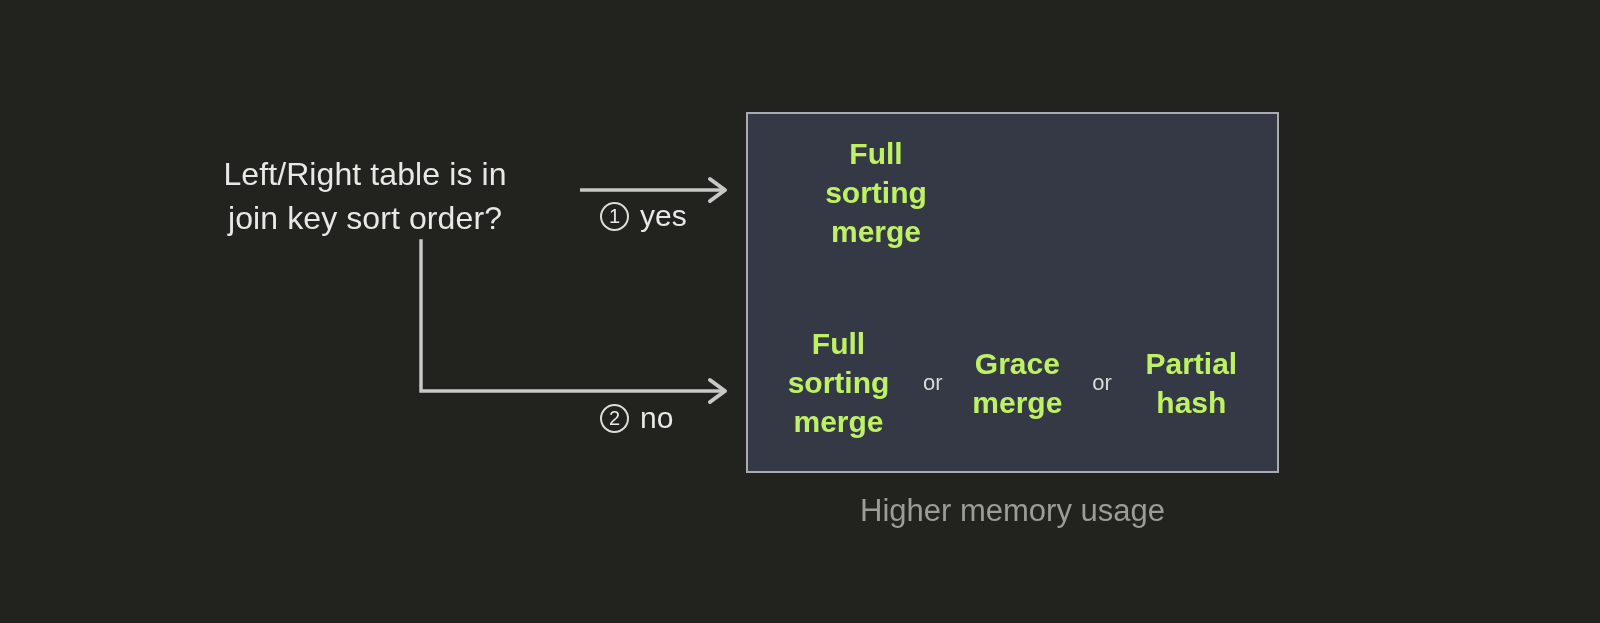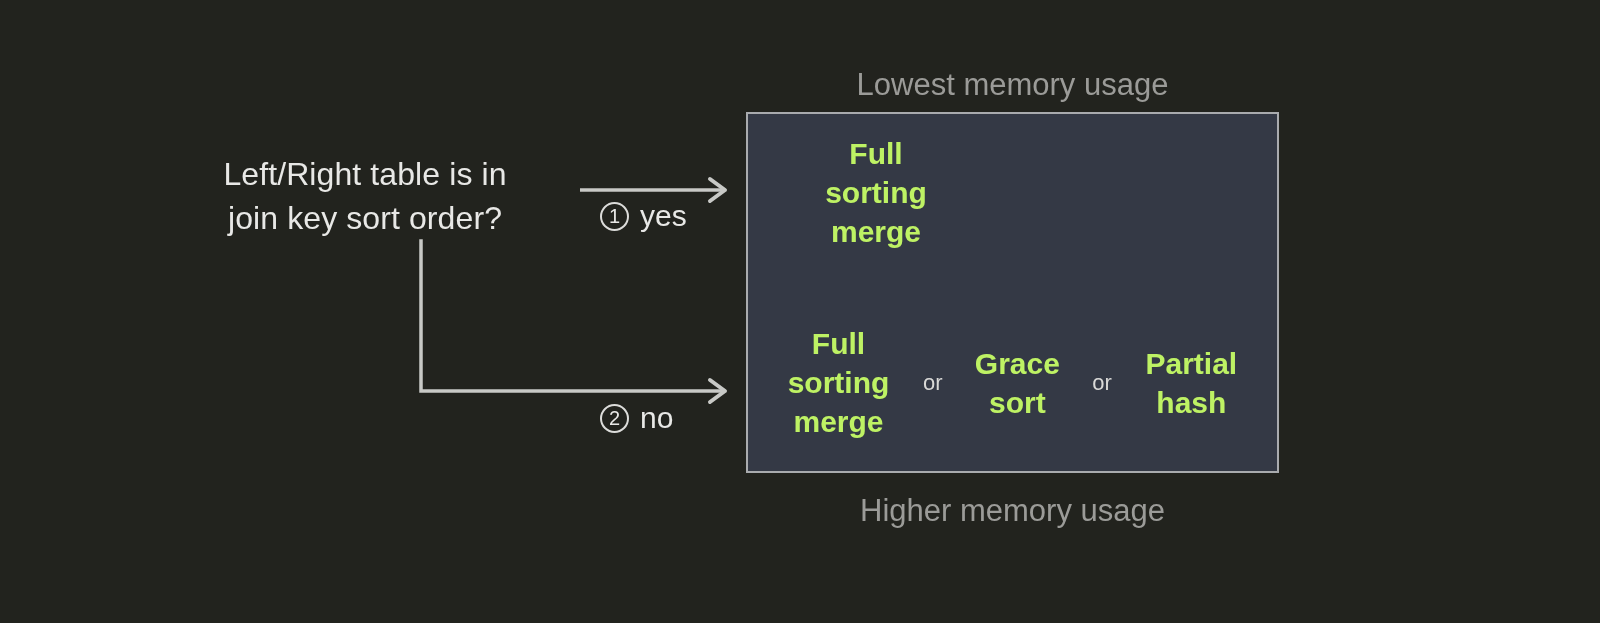--- a/index.html
+++ b/index.html
@@ -150,37 +150,36 @@
   <div class="abs branch-label" id="branch-yes-label">
     <span class="circled">1</span>
     <span>yes</span>
   </div>
 
   <div class="abs branch-label" id="branch-no-label">
     <span class="circled">2</span>
     <span>no</span>
   </div>
 
-  <div class="abs panel-caption" id="caption-top">Lowest memory usage</div>
 
   <div class="abs" id="result-panel">
 
     <div class="option-row" id="option-row-sorted">
       <div class="option" id="opt-sorted-1">Full
 sorting
 merge</div>
     </div>
 
     <div class="option-row" id="option-row-unsorted">
       <div class="option" id="opt-unsorted-1">Full
 sorting
 merge</div>
       <div class="conjunction">or</div>
       <div class="option" id="opt-unsorted-2">Grace
-sort</div>
+merge</div>
       <div class="conjunction">or</div>
       <div class="option" id="opt-unsorted-3">Partial
 hash</div>
     </div>
 
   </div>
 
   <div class="abs panel-caption" id="caption-bottom">Higher memory usage</div>
 
 </div>

